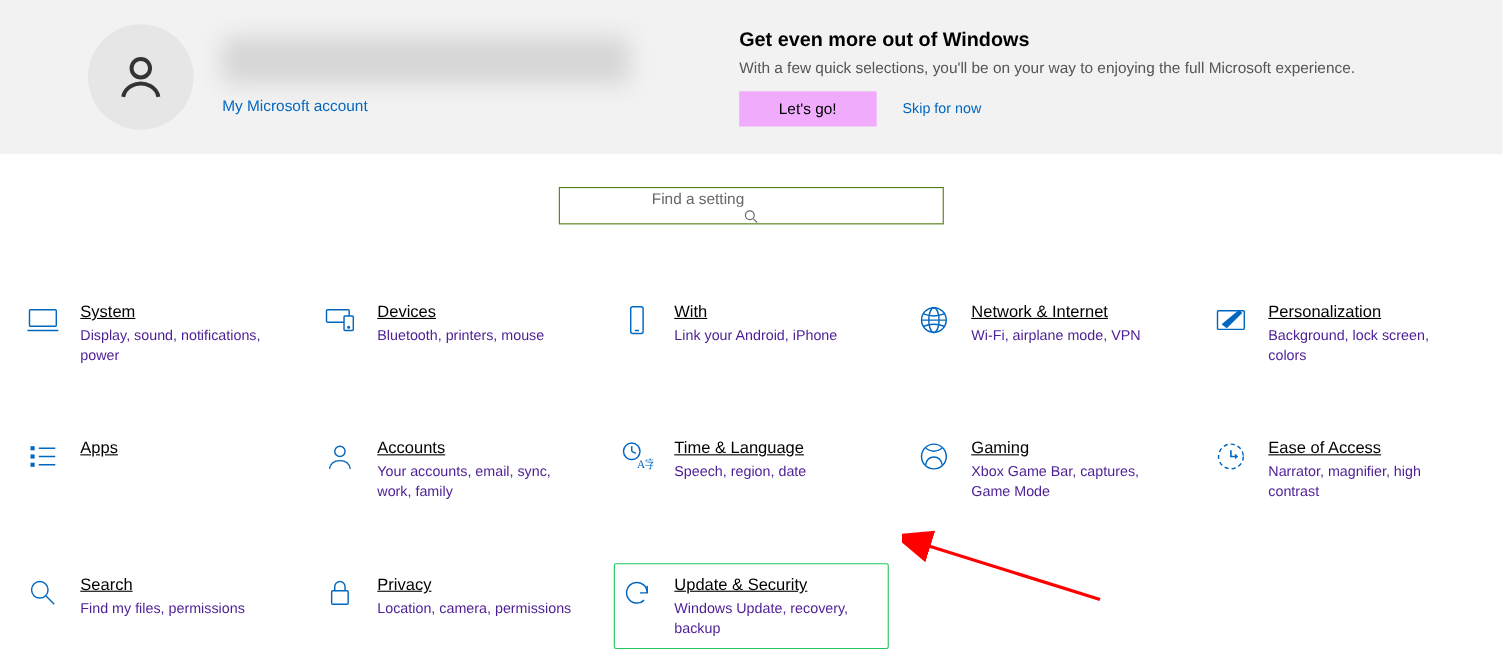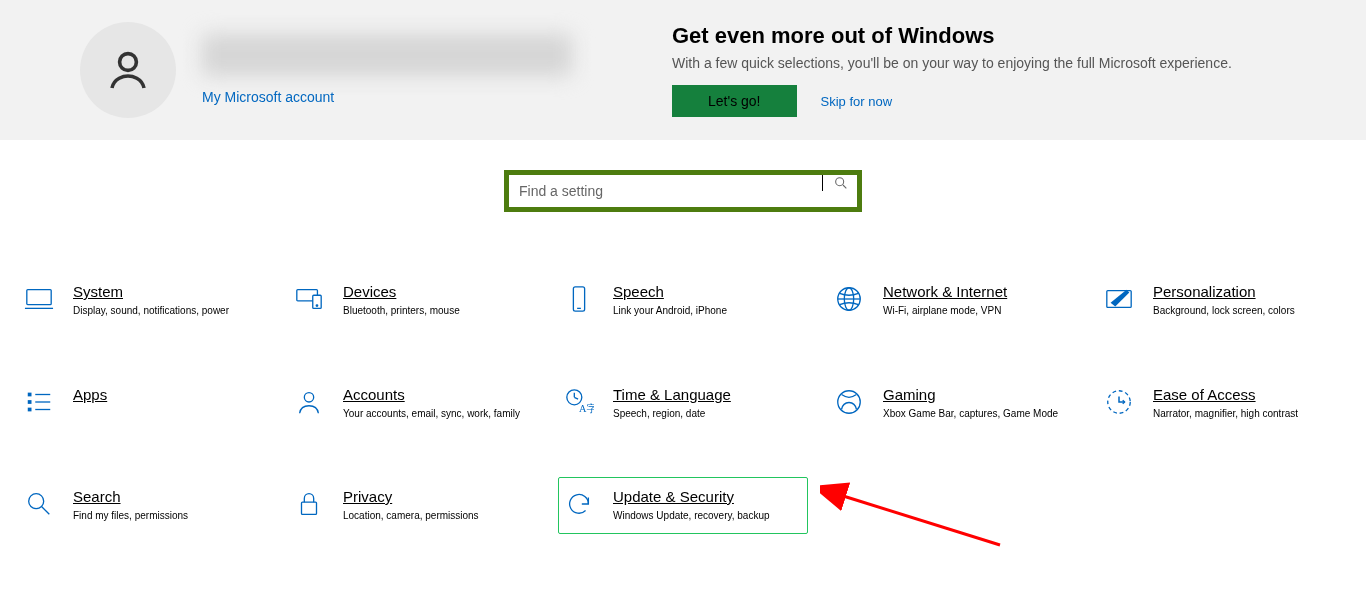--- a/index.html
+++ b/index.html
@@ -46,55 +46,57 @@
   .account-link {
     color: #0067c0;
     font-size: 14px;
     text-decoration: none;
     cursor: pointer;
   }
   .promo {
     margin-left: 40px;
   }
   .promo-title {
-    font-size: 22px;
+    font-size: 18px;
     font-weight: 600;
     margin: 0 0 6px 0;
   }
   .promo-sub {
     font-size: 14px;
     color: #555;
     margin: 0 0 14px 0;
   }
   .promo-actions { display: flex; align-items: center; gap: 24px; }
   .btn-letgo {
-    background: #15803d;
+    background: #f0abfc;
     border: none;
     padding: 8px 36px;
     font-size: 14px;
     cursor: pointer;
     font-family: inherit;
   }
   .skip-link {
     color: #0067c0;
     font-size: 13px;
     cursor: pointer;
   }
   .search-wrap {
     display: flex;
     justify-content: center;
     margin-top: 30px;
   }
   .search-box {
     width: 332px;
     height: 32px;
-    border: 5px solid #4d7c0f;
-    display: flex;
+    border: 1px solid #4d7c0f;
+    display: flex;
+    align-items: center;
     padding: 0 8px;
     background: #fff;
+    flex-direction: column;
   }
   .search-input {
     flex: 1;
     border: none;
     outline: none;
     font-size: 14px;
     color: #666;
     background: transparent;
     font-family: inherit;
   }
@@ -136,22 +138,22 @@
   }
   .cat-icon svg { width: 30px; height: 30px; stroke: #0067c0; fill: none; stroke-width: 1.4; }
   .cat-text { margin-left: 18px; }
   .cat-title {
     font-size: 15px;
     color: #000;
     margin: 0 0 4px 0;
     text-decoration: underline;
   }
   .cat-desc {
-    font-size: 10px;
-    color: #000000;
+    font-size: 13px;
+    color: #4c1d95;
     margin: 0;
     line-height: 1.35;
   }
   .arrow-annot {
     position: absolute;
     left: 820px;
     top: 470px;
     pointer-events: none;
   }
 </style>
@@ -222,21 +224,21 @@
   </div>
 
   <div class="cat">
     <span class="cat-icon">
       <svg viewBox="0 0 32 32">
           <rect x="10" y="3" width="12" height="26" rx="2"></rect>
           <line x1="14" y1="26" x2="18" y2="26"></line>
         </svg>
     </span>
     <div class="cat-text">
-      <p class="cat-title">Speech</p>
+      <p class="cat-title">With</p>
       <p class="cat-desc">Link your Android, iPhone</p>
     </div>
   </div>
 
   <div class="cat">
     <span class="cat-icon">
       <svg viewBox="0 0 32 32">
           <circle cx="16" cy="16" r="12"></circle>
           <ellipse cx="16" cy="16" rx="5" ry="12"></ellipse>
           <line x1="4" y1="16" x2="28" y2="16"></line>

